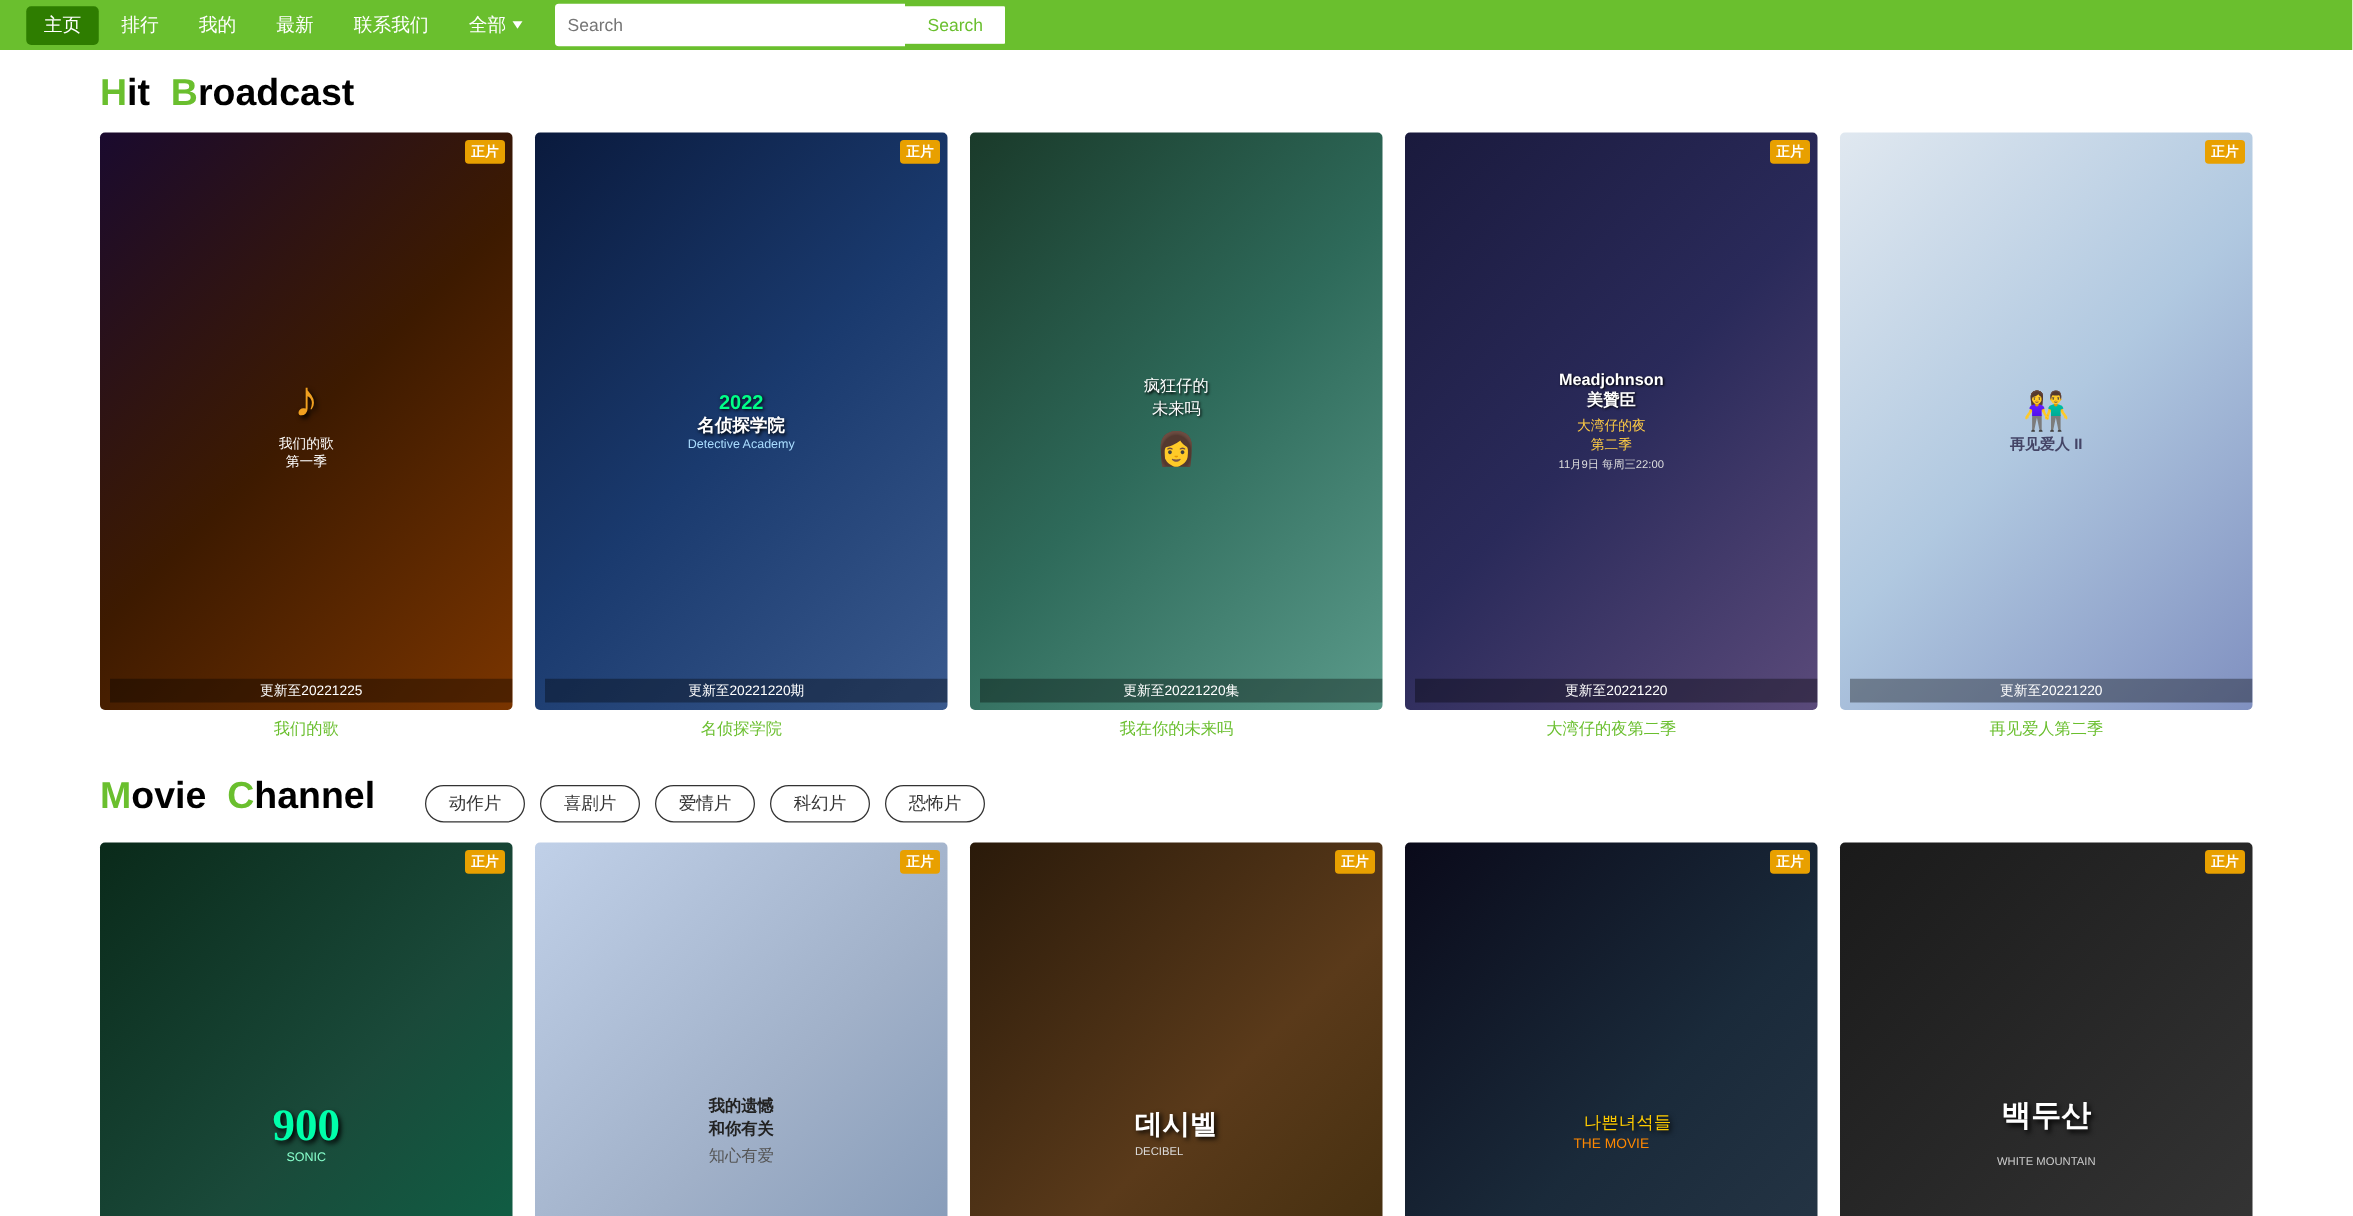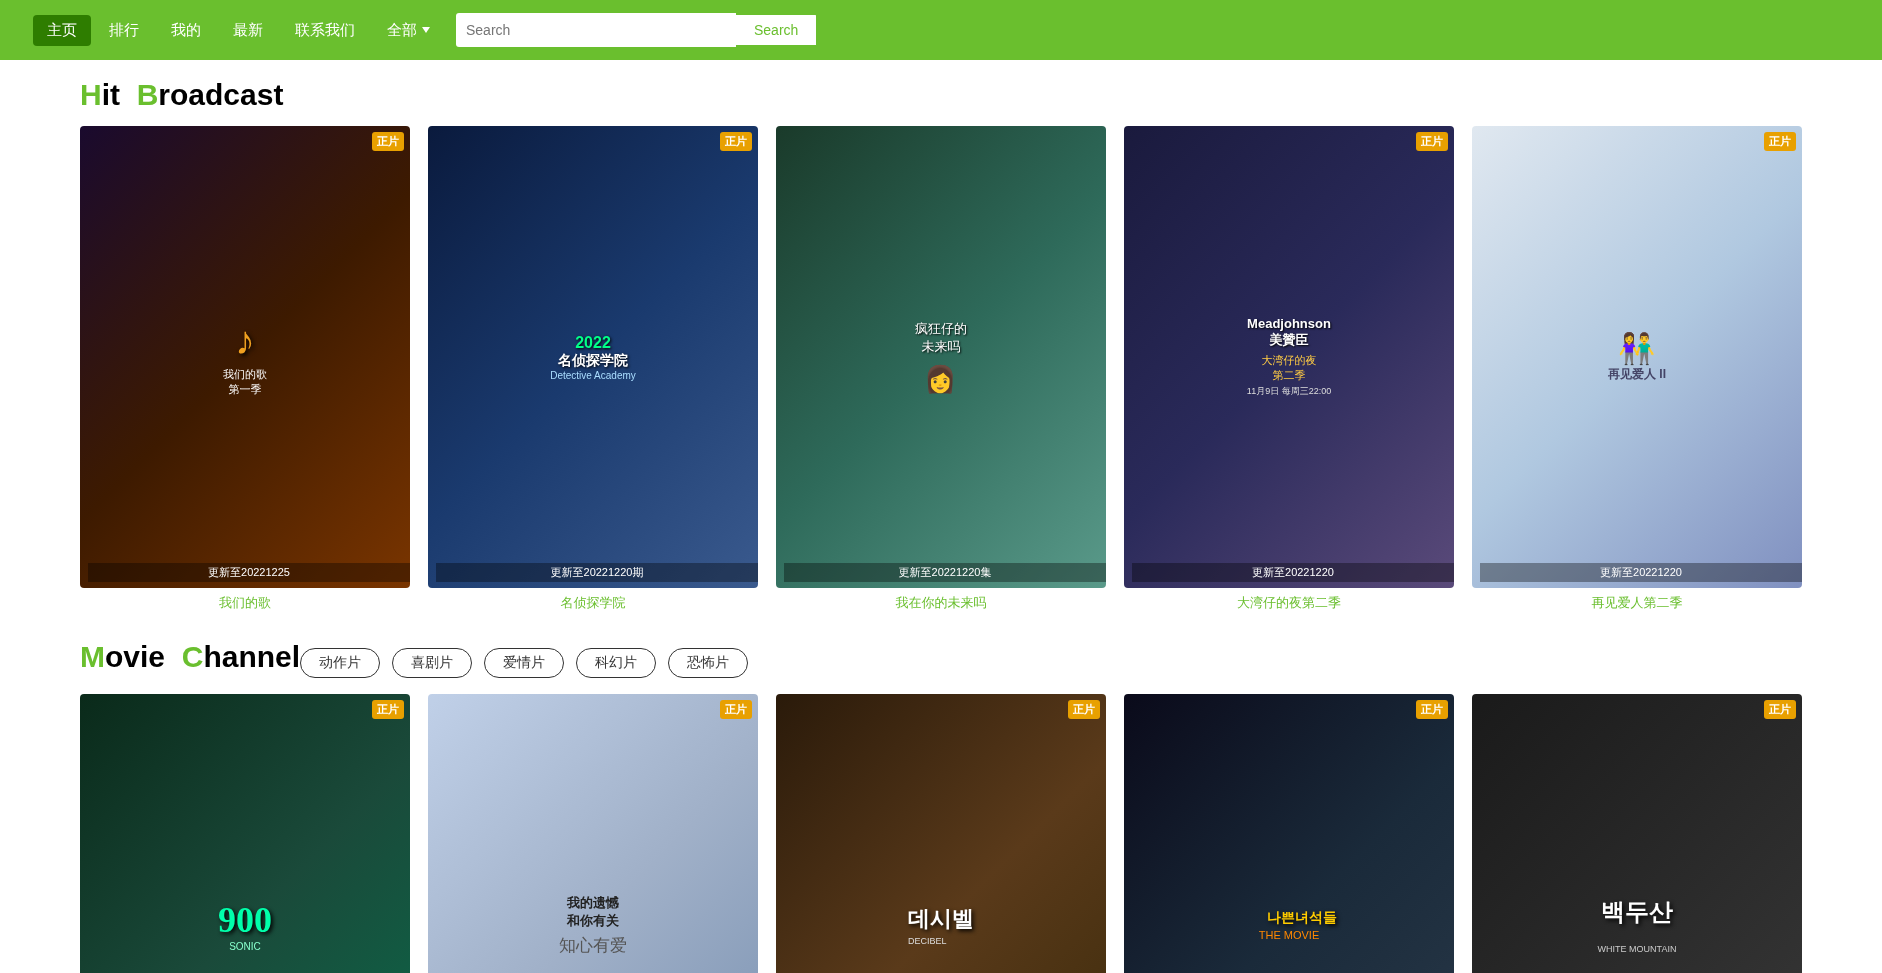--- a/index.html
+++ b/index.html
@@ -3,22 +3,22 @@
   <meta charset="utf-8">
   <style>
     * { margin: 0; padding: 0; box-sizing: border-box; }
     body { font-family: "Microsoft YaHei", Arial, sans-serif; background: #fff; }
 
     
     nav {
       background: #6abf2e;
       display: flex;
       align-items: center;
-      padding: 0 33px;
-      height: 60px;
+      padding: 0 21px;
+      height: 40px;
       gap: 4px;
     }
     .nav-item {
       color: #fff;
       padding: 6px 14px;
       cursor: pointer;
       font-size: 15px;
       border-radius: 3px;
       white-space: nowrap;
     }
@@ -273,21 +273,21 @@
           </div>
         </div>
         <div class="badge">正片</div>
         <div class="update-text">更新至20221220</div>
       </div>
       <div class="card-title green">再见爱人第二季</div>
     </div>
 
   </div>
 
-  <div style="display:flex; align-items:flex-start; ">
+  <div style="display:flex; align-items:flex-start; gap:40px;">
     <div style="flex-shrink:0;">
       <div class="movie-section-title">
         <span class="m">M</span><span>ovie</span>&nbsp;&nbsp;<span class="m">C</span><span>hannel</span>
       </div>
     </div>
     <div style="padding-top:8px;">
       <div class="genre-btns">
         <button class="genre-btn">动作片</button>
         <button class="genre-btn">喜剧片</button>
         <button class="genre-btn">爱情片</button>
@@ -311,21 +311,21 @@
 
       </div>
 
     </div>
 
     <div class="card">
       <div class="card-img-wrap c7">
         <div class="card-img-inner">
           <div style="text-align:center; padding:8px;">
             <div style="color:#222; font-size:13px; font-weight:bold;">我的遗憾<br>和你有关</div>
-            <div style="color:#555; font-size:17px; margin-top:4px;">知心有爱</div>
+            <div style="color:#555; font-size:13px; margin-top:4px;">知心有爱</div>
           </div>
         </div>
         <div class="badge">正片</div>
 
       </div>
 
     </div>
 
     <div class="card">
       <div class="card-img-wrap c8">
@@ -338,21 +338,21 @@
         <div class="badge">正片</div>
 
       </div>
 
     </div>
 
     <div class="card">
       <div class="card-img-wrap c9">
         <div class="card-img-inner">
           <div style="text-align:center; padding:8px;">
-            <div style="color:#ffcc00; font-size:14px; font-weight:bold; text-shadow:2px 2px 4px #000;margin-left:26px;">나쁜녀석들</div>
+            <div style="color:#ffcc00; font-size:14px; font-weight:normal; text-shadow:2px 2px 4px #000;margin-left:26px;">나쁜녀석들</div>
             <div style="color:#ff8800; font-size:11px; margin-top:2px;">THE MOVIE</div>
           </div>
         </div>
         <div class="badge">正片</div>
 
       </div>
 
     </div>
 
     <div class="card">

